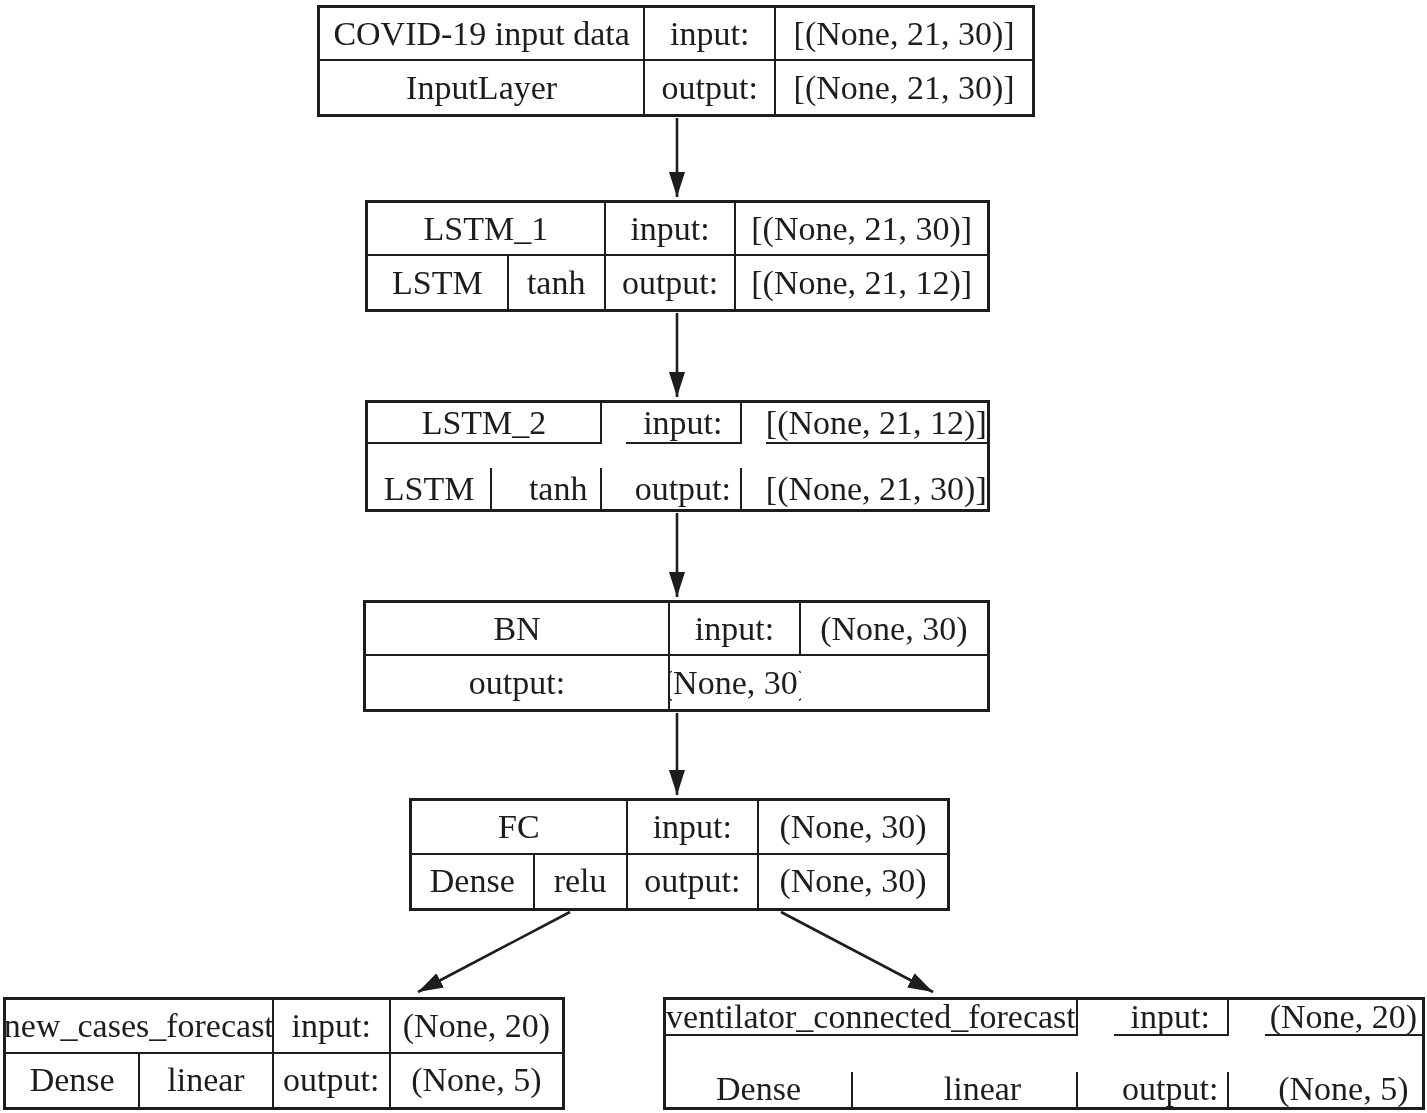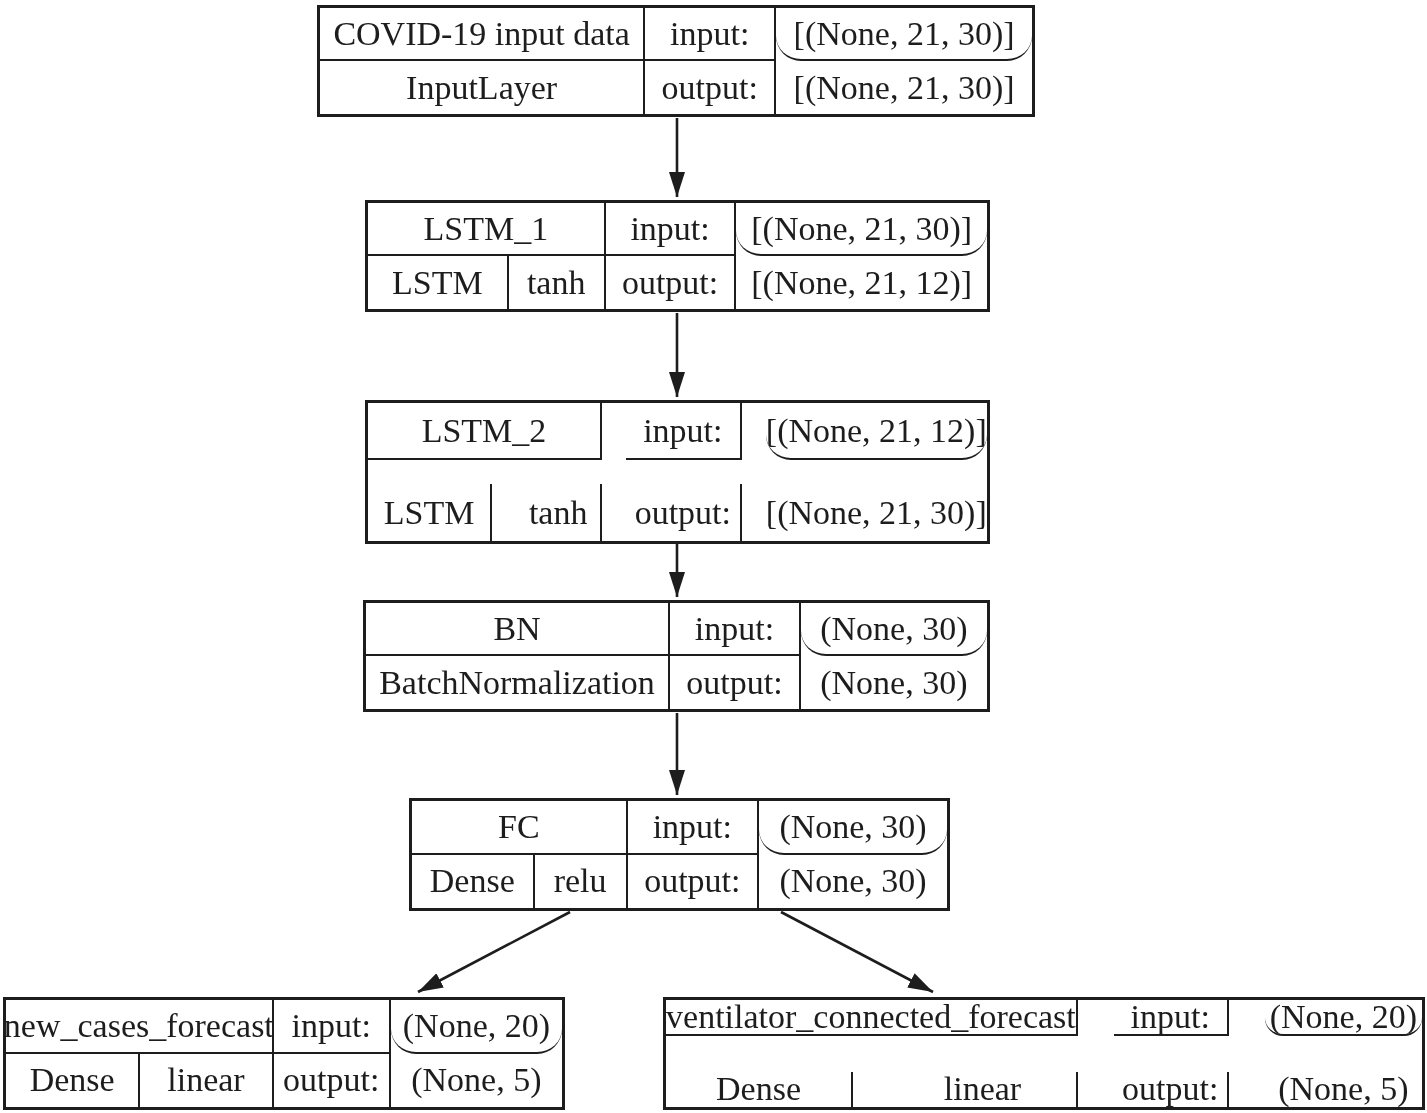--- a/index.html
+++ b/index.html
@@ -30,21 +30,21 @@
   .cell {
     display: flex;
     align-items: center;
     justify-content: center;
     border-right: 2px solid #1d1d1d;
     border-bottom: 2px solid #1d1d1d;
     white-space: nowrap;
     overflow: hidden;
     padding: 0 14px;
   }
-  .cell.nr { border-right: none; border-radius: 25px; }
+  .cell.nr { border-right: none; }
   .cell.nb { border-bottom: none; }
   .span2 { grid-column: 1 / span 2; }
 </style>
 </head>
 <body>
 
 <div class="canvas">
 
   <svg class="edges" width="1427" height="1113" viewBox="0 0 1427 1113" xmlns="http://www.w3.org/2000/svg">
     <defs>
@@ -72,35 +72,34 @@
   <div class="node" style="left:365px; top:200px; width:625px; height:112px; grid-template-columns:142fr 98fr 132fr 253fr;text-align:center;">
     <div class="cell span2">LSTM_1</div>
     <div class="cell">input:</div>
     <div class="cell nr">[(None, 21, 30)]</div>
     <div class="cell nb">LSTM</div>
     <div class="cell nb">tanh</div>
     <div class="cell nb">output:</div>
     <div class="cell nr nb">[(None, 21, 12)]</div>
   </div>
 
-  <div class="node" style="left:365px; top:400px; width:625px; height:144px; grid-template-columns:142fr 98fr 132fr 253fr;gap:24px;">
+  <div class="node" style="left:365px; top:400px; width:625px; height:112px; grid-template-columns:142fr 98fr 132fr 253fr;gap:24px;">
     <div class="cell span2">LSTM_2</div>
     <div class="cell">input:</div>
     <div class="cell nr">[(None, 21, 12)]</div>
     <div class="cell nb">LSTM</div>
     <div class="cell nb">tanh</div>
     <div class="cell nb">output:</div>
     <div class="cell nr nb">[(None, 21, 30)]</div>
   </div>
 
   <div class="node" style="left:363px; top:600px; width:627px; height:112px; grid-template-columns:307fr 132fr 188fr;">
     <div class="cell">BN</div>
     <div class="cell">input:</div>
     <div class="cell nr">(None, 30)</div>
-    <div class="cell nb">BatchNormalization</div>
     <div class="cell nb">output:</div>
     <div class="cell nr nb">(None, 30)</div>
   </div>
 
   <div class="node" style="left:409px; top:798px; width:541px; height:113px; grid-template-columns:124fr 94fr 133fr 190fr;">
     <div class="cell span2">FC</div>
     <div class="cell">input:</div>
     <div class="cell nr">(None, 30)</div>
     <div class="cell nb">Dense</div>
     <div class="cell nb">relu</div>

